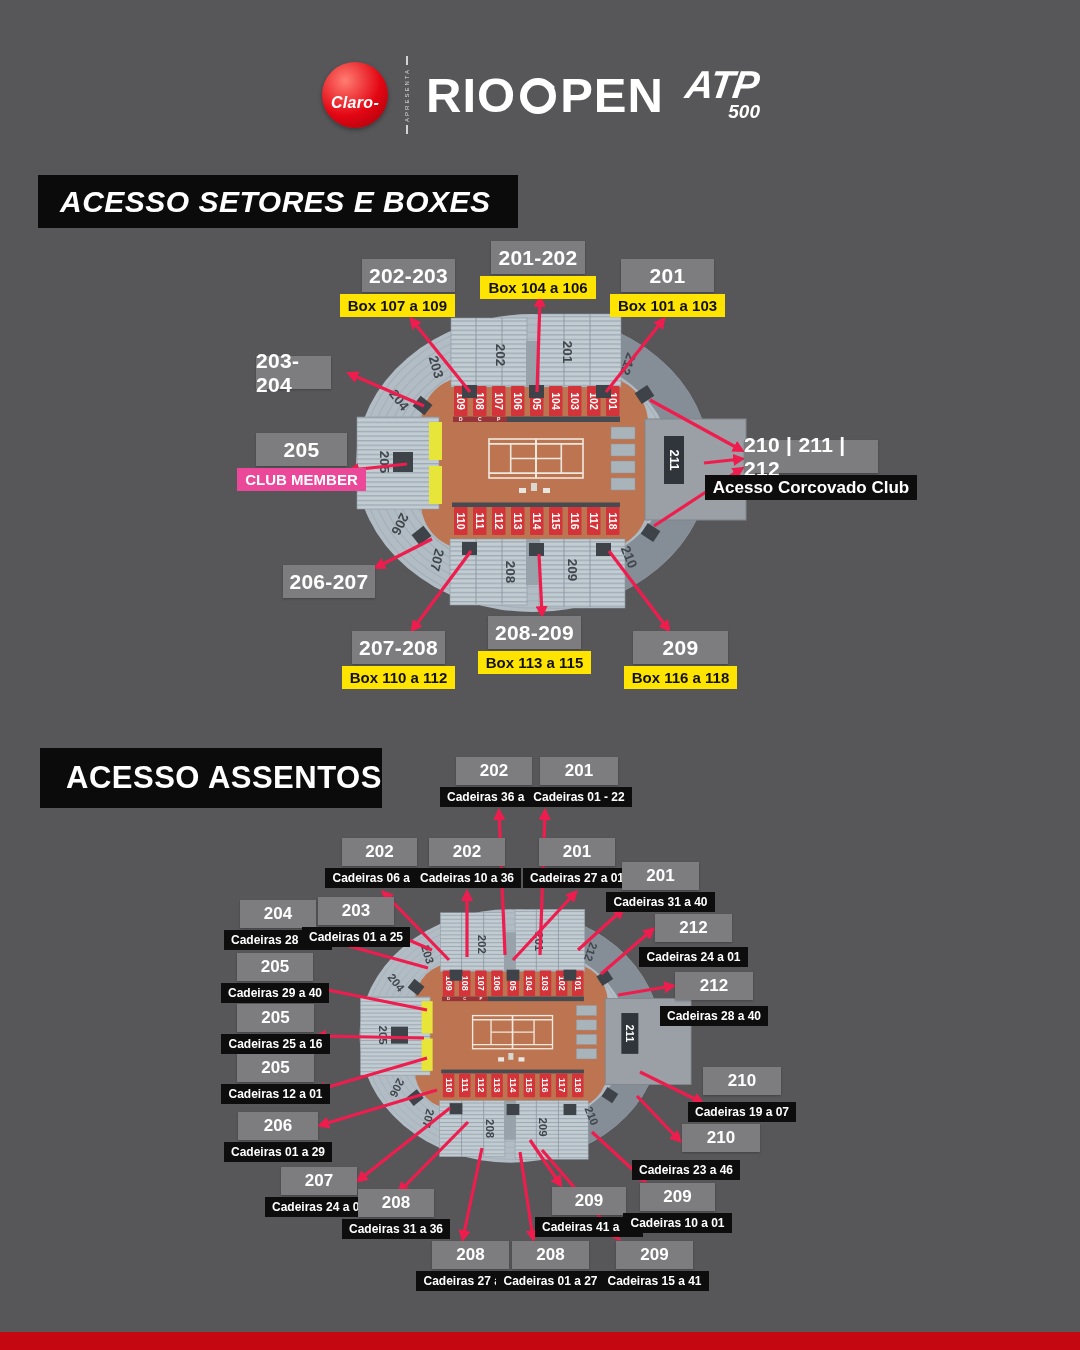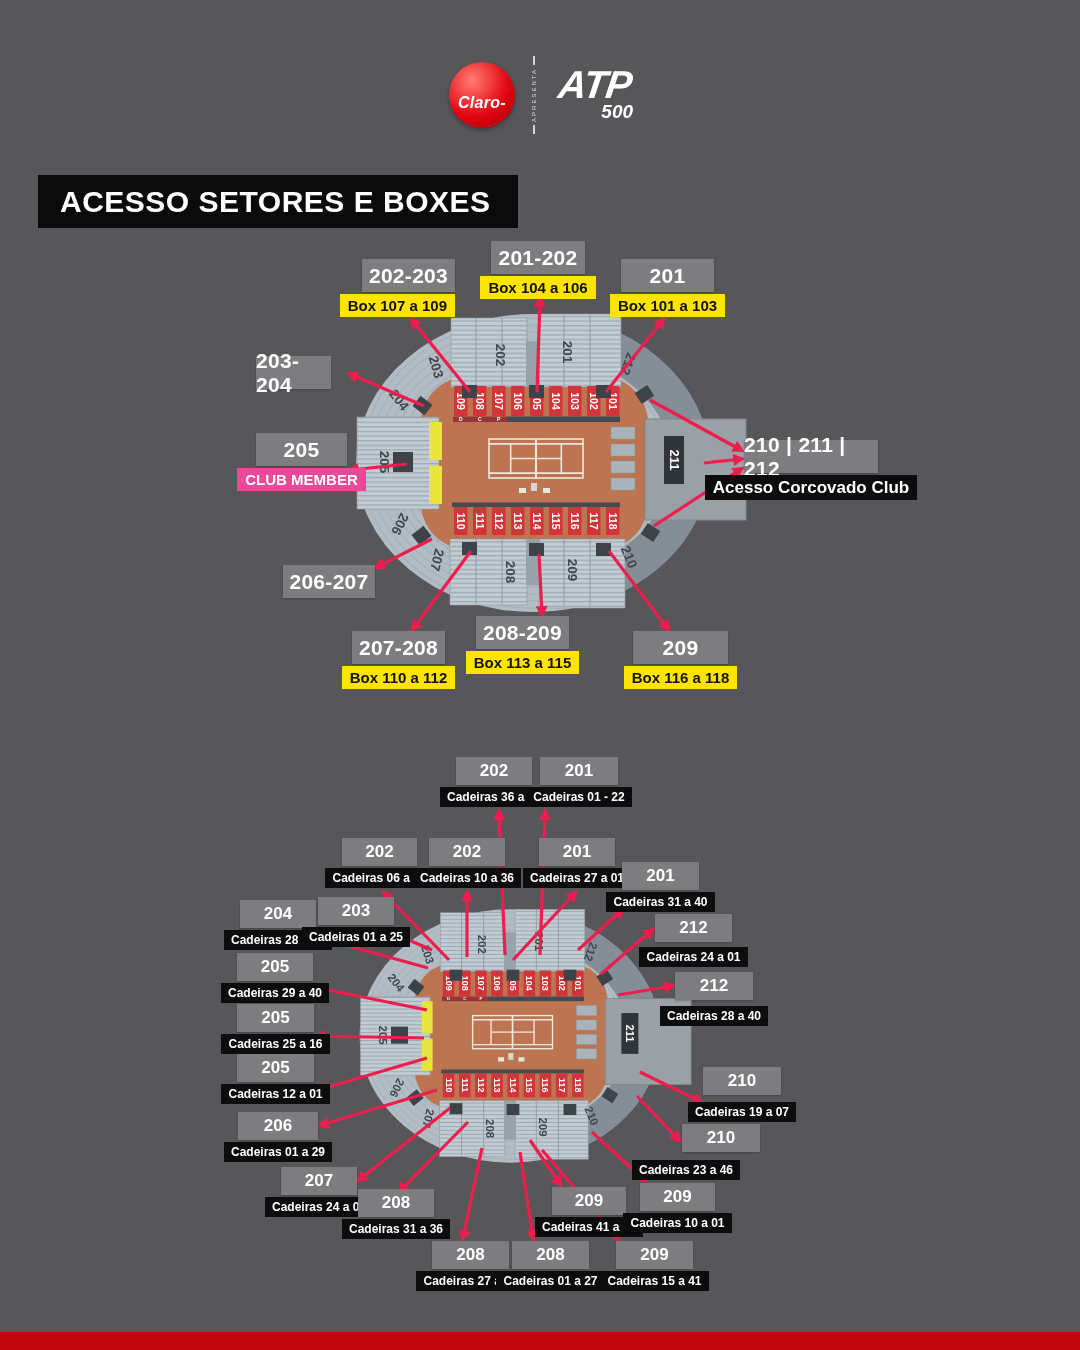--- a/index.html
+++ b/index.html
@@ -16,21 +16,21 @@
   .pline{width:1.5px;height:22px;background:#e9e9e9;opacity:.85;}
   .ptxt{writing-mode:vertical-rl;transform:rotate(180deg);font-size:6px;letter-spacing:2px;color:#ddd;margin:3px 0;}
   .riopen{color:#fff;font-weight:bold;font-size:49px;letter-spacing:1px;display:flex;align-items:center;}
   .ballo{display:inline-flex;margin:0 2px;}
   .atp{display:flex;flex-direction:column;align-items:flex-end;color:#fff;margin-left:6px;}
   .atp-word{font-size:39px;font-weight:bold;font-style:italic;letter-spacing:-1px;display:inline-block;transform:skewX(-8deg);line-height:.9;}
   .atp-500{font-size:19px;font-weight:bold;font-style:italic;margin-top:-2px;margin-right:-2px;}
   
   .banner{position:absolute;background:#0b0b0b;color:#fff;font-weight:bold;display:flex;
           align-items:center;letter-spacing:.5px;z-index:6;}
-  #banner1{left:38px;top:175px;width:458px;height:53px;font-size:30px;padding-left:22px;}
+  #banner1{left:38px;top:175px;width:458px;height:53px;font-size:30px;padding-left:22px;font-style:italic;}
   #banner2{left:40px;top:748px;width:316px;height:60px;font-size:31px;padding-left:26px;}
   
   #scene{position:absolute;left:0;top:0;z-index:1;}
   
   .callout{position:absolute;display:flex;flex-direction:column;align-items:center;z-index:5;}
   .callout .main{width:100%;display:flex;align-items:center;justify-content:center;
                  background:#7d7d80;color:#fff;font-weight:bold;box-shadow:0 1px 2px rgba(0,0,0,.25);}
   .callout.lg .main{height:33px;font-size:21px;letter-spacing:.3px;}
   .callout.sm .main{height:28px;font-size:17px;}
   .callout .sub{position:relative;white-space:nowrap;font-weight:bold;margin-top:2px;line-height:1;}
@@ -50,27 +50,38 @@
 
   <div class="logo-row">
     <div class="claro-ball">
       <span class="claro-txt">Claro-</span>
     </div>
     <div class="presents">
       <span class="pline"></span>
       <span class="ptxt">APRESENTA</span>
       <span class="pline"></span>
     </div>
+    <div class="riopen">
+      <span>RIO</span>
+      <span class="ballo">
+        <svg width="40" height="40" viewBox="0 0 40 40">
+          <circle cx="20" cy="21" r="14.5" fill="none" stroke="#fff" stroke-width="7"></circle>
+          <path d="M6 14 C 13 4, 28 5, 35 12" fill="none" stroke="#fff" stroke-width="3" stroke-linecap="round"></path>
+        </svg>
+      </span>
+      <span>PEN</span>
+    </div>
     <div class="atp">
       <span class="atp-word">ATP</span>
       <span class="atp-500">500</span>
     </div>
   </div>
 
   <div class="banner" id="banner1">ACESSO SETORES E BOXES</div>
+  <div class="banner" id="banner2">ACESSO ASSENTOS</div>
 
   <svg id="scene" width="1080" height="1350">
       <defs>
         <marker id="ah" viewBox="0 0 10 10" refX="6.5" refY="5" markerWidth="3.8" markerHeight="3.8" orient="auto">
           <path d="M0,0 L10,5 L0,10 z" fill="#ee1d4e"></path>
         </marker>
       </defs>
       <g transform="translate(533,463) scale(1)">
         <defs>
           <pattern id="rowssetores" patternUnits="userSpaceOnUse" width="8" height="4.6">
@@ -380,21 +391,21 @@
         <div class="main">210 | 211 | 212</div>
         <div class="sub dark">Acesso Corcovado Club</div>
       </div>
       <div class="callout lg" style="left: 283px; top: 565px; width: 92px;">
         <div class="main">206-207</div>
       </div>
       <div class="callout lg" style="left: 352px; top: 631px; width: 93px;">
         <div class="main">207-208</div>
         <div class="sub yellow">Box 110 a 112</div>
       </div>
-      <div class="callout lg" style="left: 476px; top: 616px; width: 93px;">
+      <div class="callout lg" style="left: 488px; top: 616px; width: 93px;">
         <div class="main">208-209</div>
         <div class="sub yellow">Box 113 a 115</div>
       </div>
       <div class="callout lg" style="left: 633px; top: 631px; width: 95px;">
         <div class="main">209</div>
         <div class="sub yellow">Box 116 a 118</div>
       </div>
     </div>
   <div id="callouts1">
       <div class="callout sm" style="left: 456px; top: 757px; width: 76px;">

